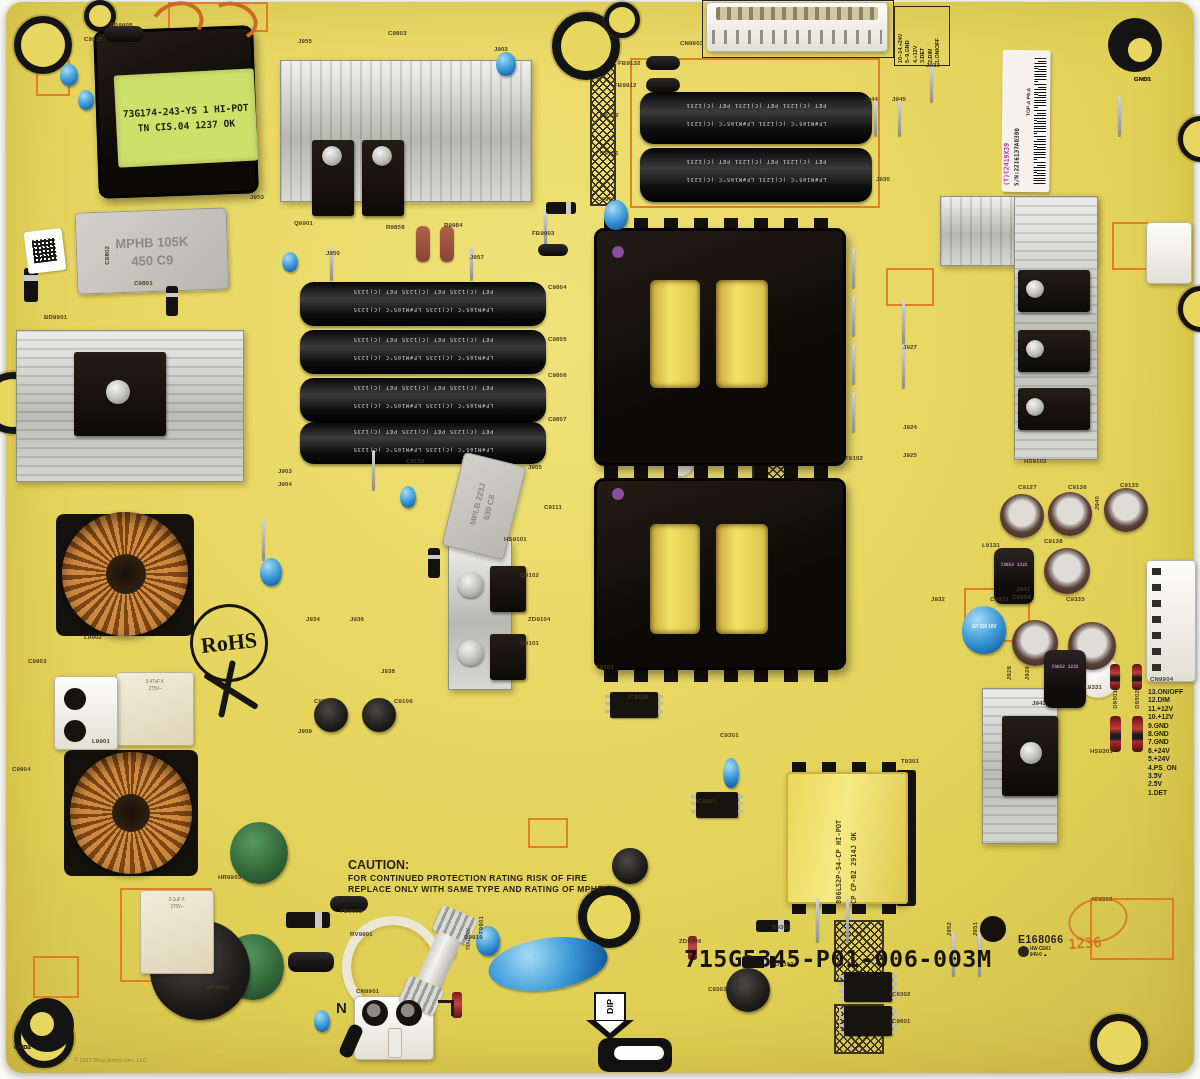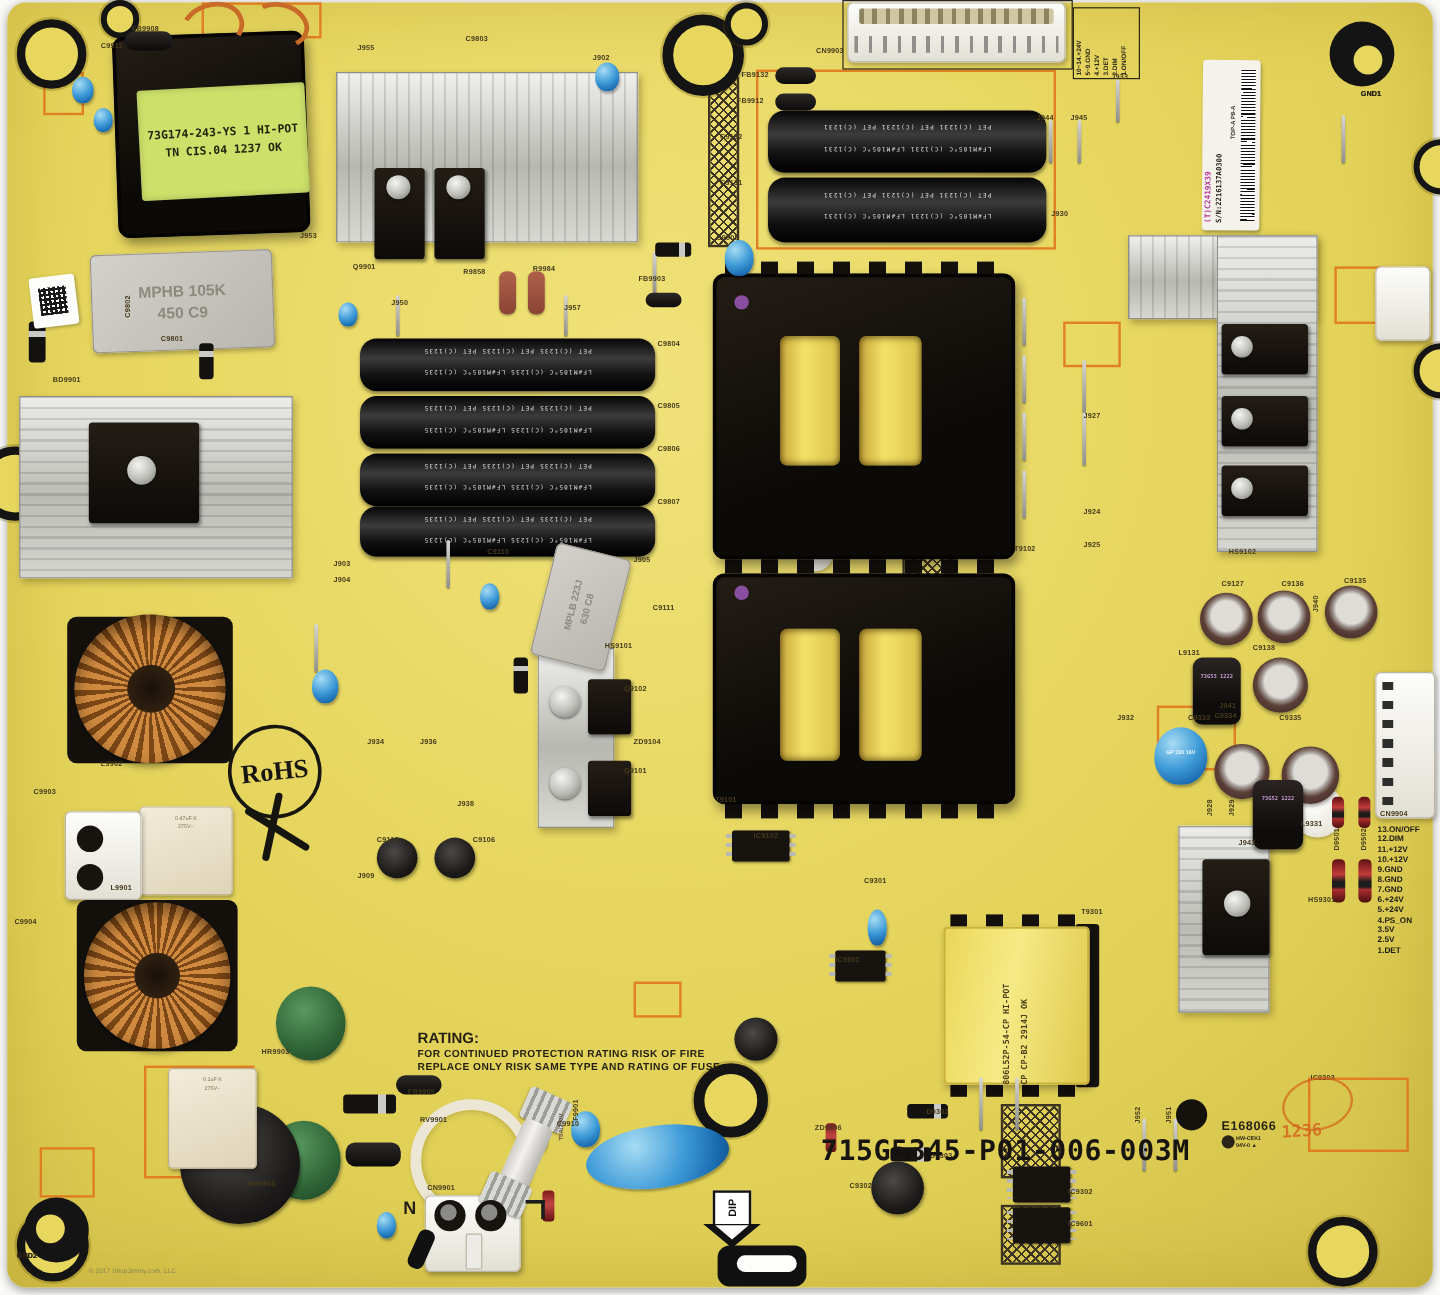--- a/index.html
+++ b/index.html
@@ -389,23 +389,23 @@
     <div class="qr" style="left:7px;top:9px;width:23px;height:23px;"></div>
   </div>
 
   <div class="abs" style="left:190px;top:604px;width:72px;height:72px;border:3px solid #17150f;border-radius:50%;transform:rotate(-6deg);z-index:40;display:flex;align-items:center;justify-content:center;">
     <span style="font:700 22px/1 'Liberation Serif',serif;color:#17150f;">RoHS</span>
   </div>
   <div class="abs" style="left:200px;top:688px;width:62px;height:6px;background:#17150f;transform:rotate(32deg);border-radius:3px;z-index:40;"></div>
   <div class="abs" style="left:224px;top:660px;width:6px;height:58px;background:#17150f;transform:rotate(12deg);border-radius:3px;z-index:40;"></div>
 
   <div class="abs" style="left:348px;top:858px;z-index:40;color:#241f12;">
-    <div style="font:700 12.5px/1.2 'Liberation Sans',sans-serif;">RATING:</div>
+    <div style="font:700 12.5px/1.2 'Liberation Sans',sans-serif;">CAUTION:</div>
     <div style="font:600 8.5px/1.35 'Liberation Sans',sans-serif;letter-spacing:.4px;">FOR CONTINUED PROTECTION RATING RISK OF FIRE</div>
-    <div style="font:600 8.5px/1.35 'Liberation Sans',sans-serif;letter-spacing:.4px;">REPLACE ONLY RISK SAME TYPE AND RATING OF FUSE.</div>
+    <div style="font:600 8.5px/1.35 'Liberation Sans',sans-serif;letter-spacing:.4px;">REPLACE ONLY WITH SAME TYPE AND RATING OF MPHB.</div>
   </div>
 
   <div class="abs" style="left:594px;top:992px;width:28px;height:26px;background:#fff;border:2.5px solid #111;z-index:40;display:flex;align-items:center;justify-content:center;">
     <span class="rv" style="font:700 9px/1 'Liberation Sans',sans-serif;color:#111;">DIP</span>
   </div>
   <div class="abs" style="left:586px;top:1020px;width:0;height:0;border-left:24px solid transparent;border-right:24px solid transparent;border-top:20px solid #111;z-index:40;"></div>
   <div class="abs" style="left:596px;top:1021px;width:0;height:0;border-left:14px solid transparent;border-right:14px solid transparent;border-top:12px solid #fff;z-index:41;"></div>
   <div class="abs" style="left:598px;top:1038px;width:74px;height:34px;background:#111;border-radius:10px;z-index:39;"></div>
   <div class="abs" style="left:614px;top:1046px;width:50px;height:14px;background:#fdfdfb;border-radius:7px;z-index:40;"></div>
 

